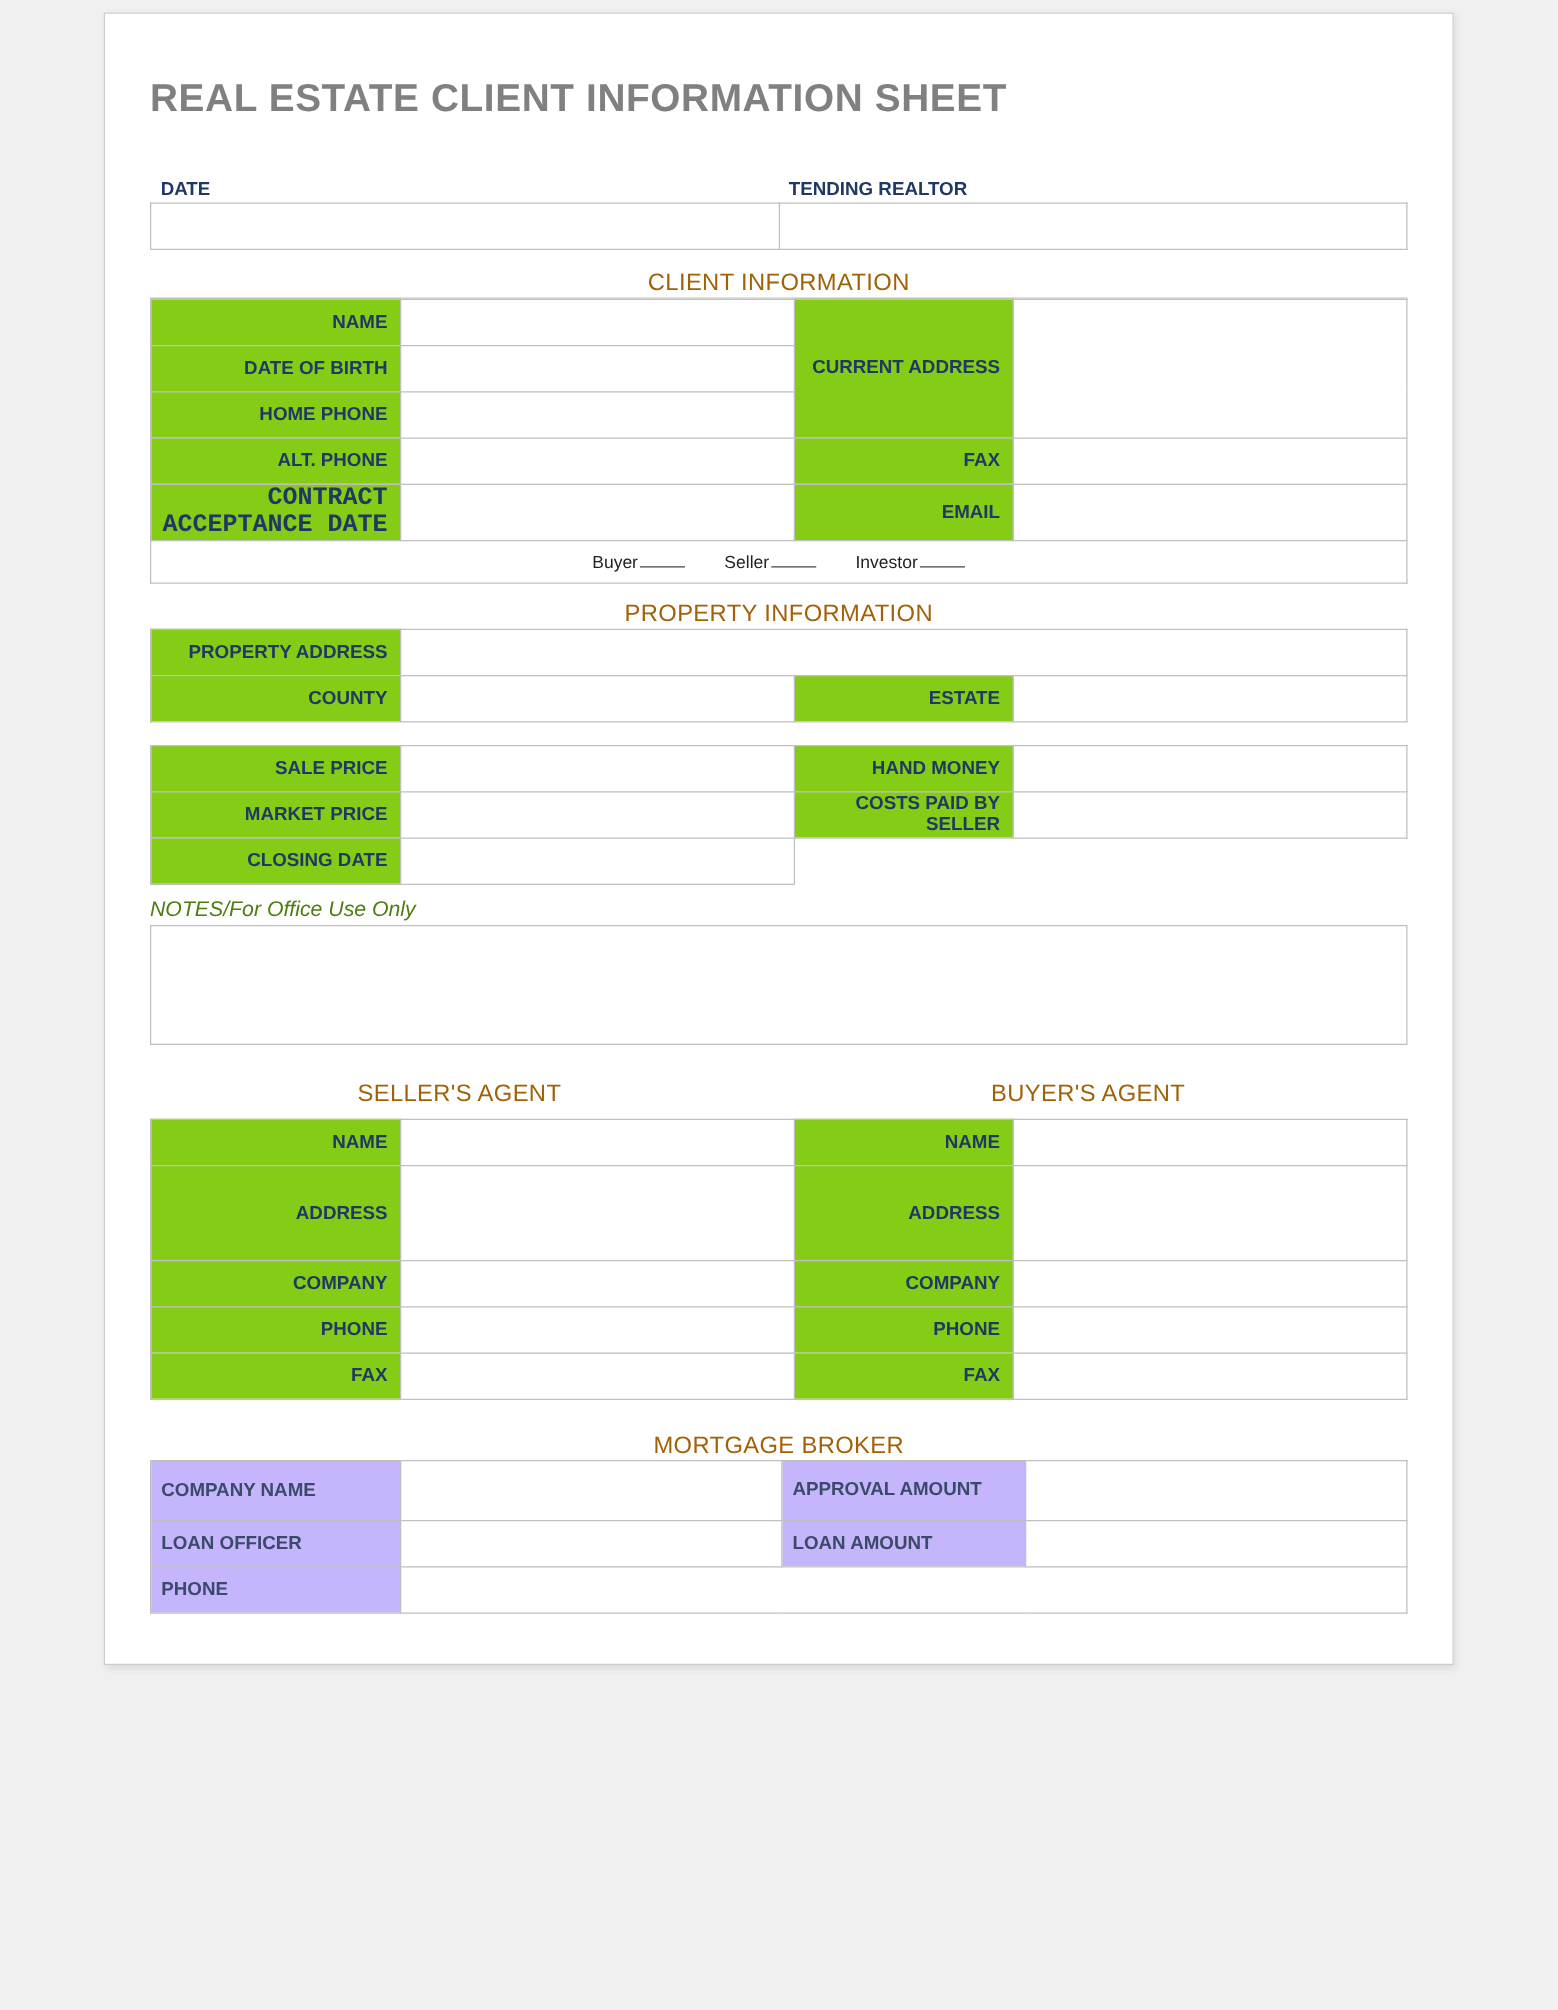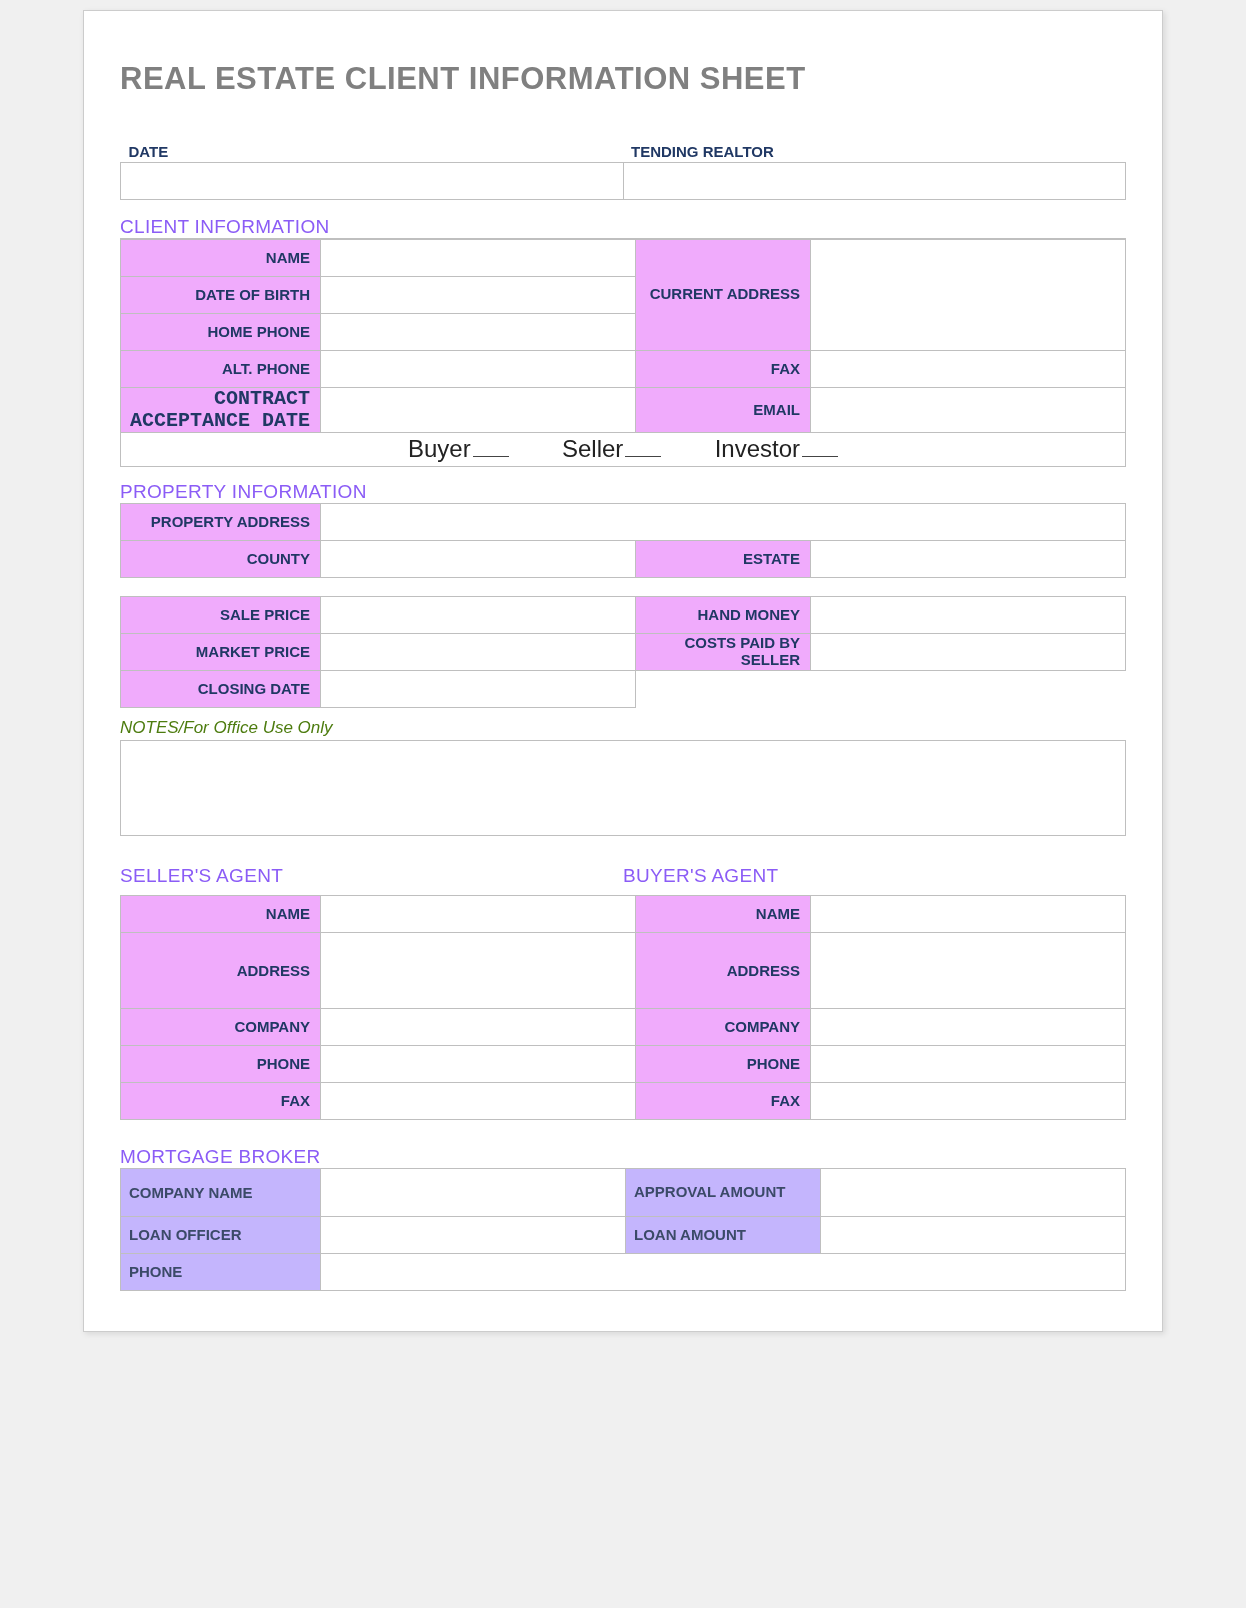--- a/index.html
+++ b/index.html
@@ -40,21 +40,21 @@
     font-family: "Century Gothic", "Segoe UI", Arial, sans-serif;
     color: #203864;
     font-weight: bold;
     font-size: 15px;
     border: none;
     padding-bottom: 2px;
     vertical-align: bottom;
   }
   .label {
     font-family: "Century Gothic", "Segoe UI", Arial, sans-serif;
-    background: #f0abfc;
+    background: #84cc16;
     color: #203864;
     font-weight: bold;
     font-size: 15px;
     text-align: right;
     padding-right: 10px;
     width: 200px;
   }
   .label-left {
     text-align: left;
     padding-left: 8px;
@@ -62,33 +62,34 @@
   .label-grey {
     background: #c4b5fd;
     color: #3b4a68;
   }
   .val {
     background: #fff;
   }
   .section-title {
     font-family: "Century Gothic", "Segoe UI", Arial, sans-serif;
     font-size: 19px;
-    color: #8b5cf6;
+    color: #a16207;
     padding-bottom: 0;
     border-bottom: 1px solid #bfbfbf;
     margin-top: 18px;
     letter-spacing: 0.3px;
+    text-align: center;
   }
   .section-title-noborder {
     border-bottom: none;
   }
   .role-row {
     font-family: "Century Gothic", "Segoe UI", Arial, sans-serif;
     text-align: center;
-    font-size: 24px;
+    font-size: 14px;
     color: #222;
     font-weight: normal;
     background: #fff;
     height: 34px;
   }
   .role-blank {
     display: inline-block;
     width: 36px;
     border-bottom: 1px solid #444;
     vertical-align: baseline;

